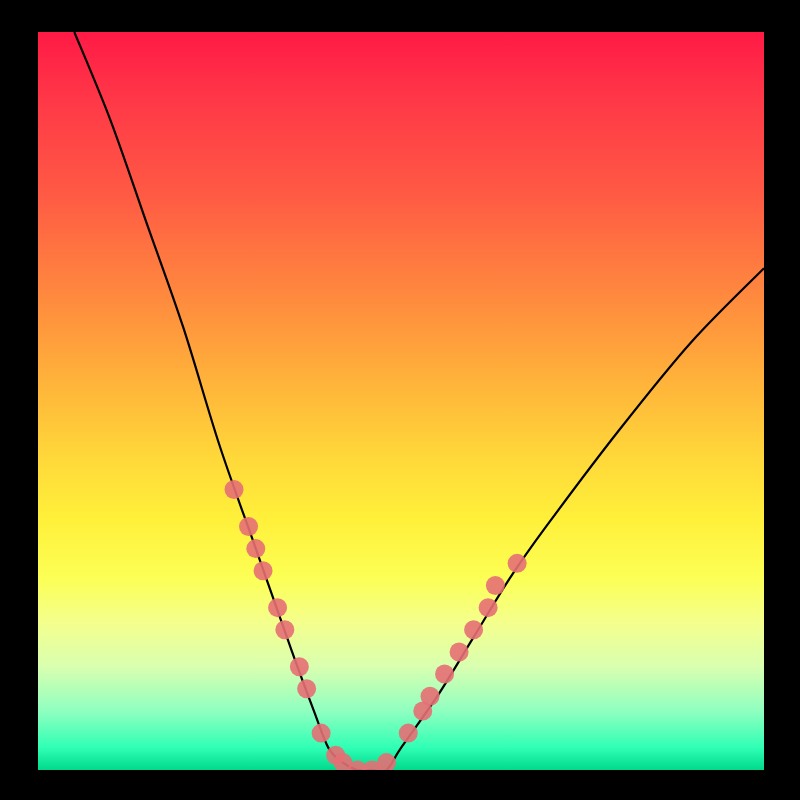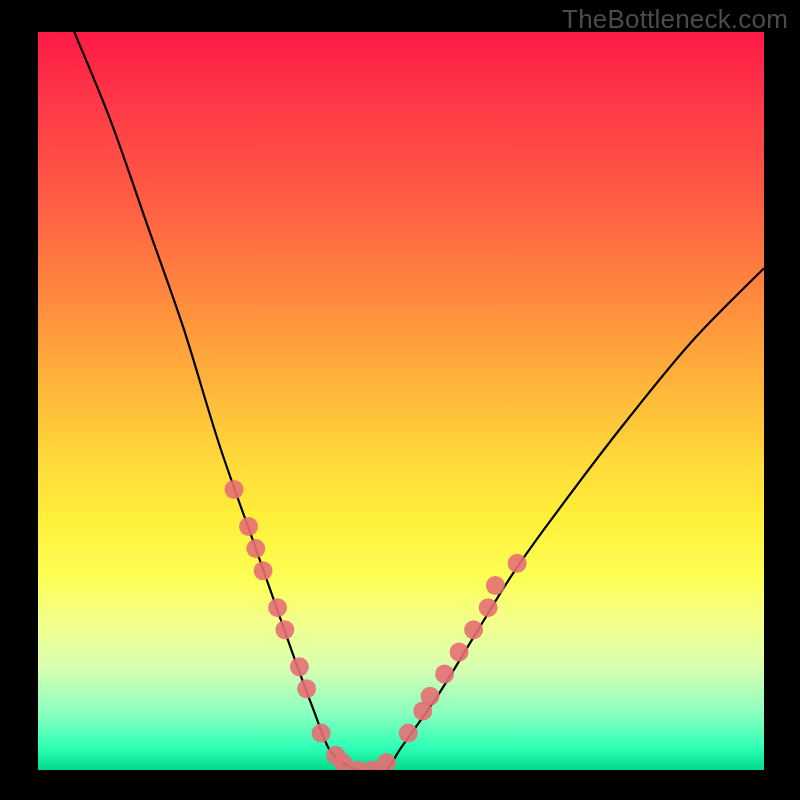--- a/index.html
+++ b/index.html
@@ -59,21 +59,20 @@
     top: 0;
     width: 726px;
     height: 738px;
   }
 </style>
 </head>
 <body>
 
 <div class="frame">
 
-  <div class="attribution">TheBottleneck.com</div>
 
   <div class="plot">
     <svg class="curve" viewBox="0 0 726 738" preserveAspectRatio="none">
       <g>
         <path id="curve-path" d="M36.300000000000004,0 C42.35000000000001,14.759999999999991 60.50000000000001,56.57999999999994 72.60000000000001,88.55999999999995 C84.7,120.53999999999995 96.79999999999998,157.44 108.89999999999999,191.88 C121,226.32 133.10000000000002,258.3 145.20000000000002,295.2 C157.3,332.09999999999997 169.4,376.38 181.5,413.28 C193.6,450.17999999999995 205.7,482.16 217.79999999999998,516.6 C229.89999999999998,551.04 244.42,592.8599999999999 254.1,619.92 C263.78,646.98 269.83,662.97 275.88,678.96 C281.93,694.95 285.56000000000006,707.25 290.40000000000003,715.86 C295.24,724.47 300.08000000000004,726.9300000000001 304.92,730.62 C309.76,734.31 314.6,736.77 319.44,738 C324.28,739.23 329.12000000000006,738 333.96000000000004,738 C338.8,738 343.64,741.69 348.47999999999996,738 C353.31999999999994,734.31 354.53,728.16 363,715.86 C371.47,703.5600000000001 387.20000000000005,682.6500000000001 399.3,664.2 C411.4,645.75 423.49999999999994,624.8399999999999 435.59999999999997,605.16 C447.7,585.48 459.8,564.57 471.90000000000003,546.12 C484.00000000000006,527.67 490.04999999999995,519.06 508.2,494.46 C526.35,469.85999999999996 556.6,429.27 580.8000000000001,398.52 C605.0000000000001,367.77 629.2,337.02000000000004 653.4,309.96000000000004 C677.5999999999999,282.90000000000003 713.9,248.45999999999998 726,236.15999999999997" fill="none" stroke="#000" stroke-width="2.2"></path>
       </g>
       <g id="markers">
           <circle cx="196.02" cy="457.56" r="9.5" fill="#e56f74" fill-opacity="0.9"></circle>
           <circle cx="210.54" cy="494.46" r="9.5" fill="#e56f74" fill-opacity="0.9"></circle>
           <circle cx="217.79999999999998" cy="516.6" r="9.5" fill="#e56f74" fill-opacity="0.9"></circle>

